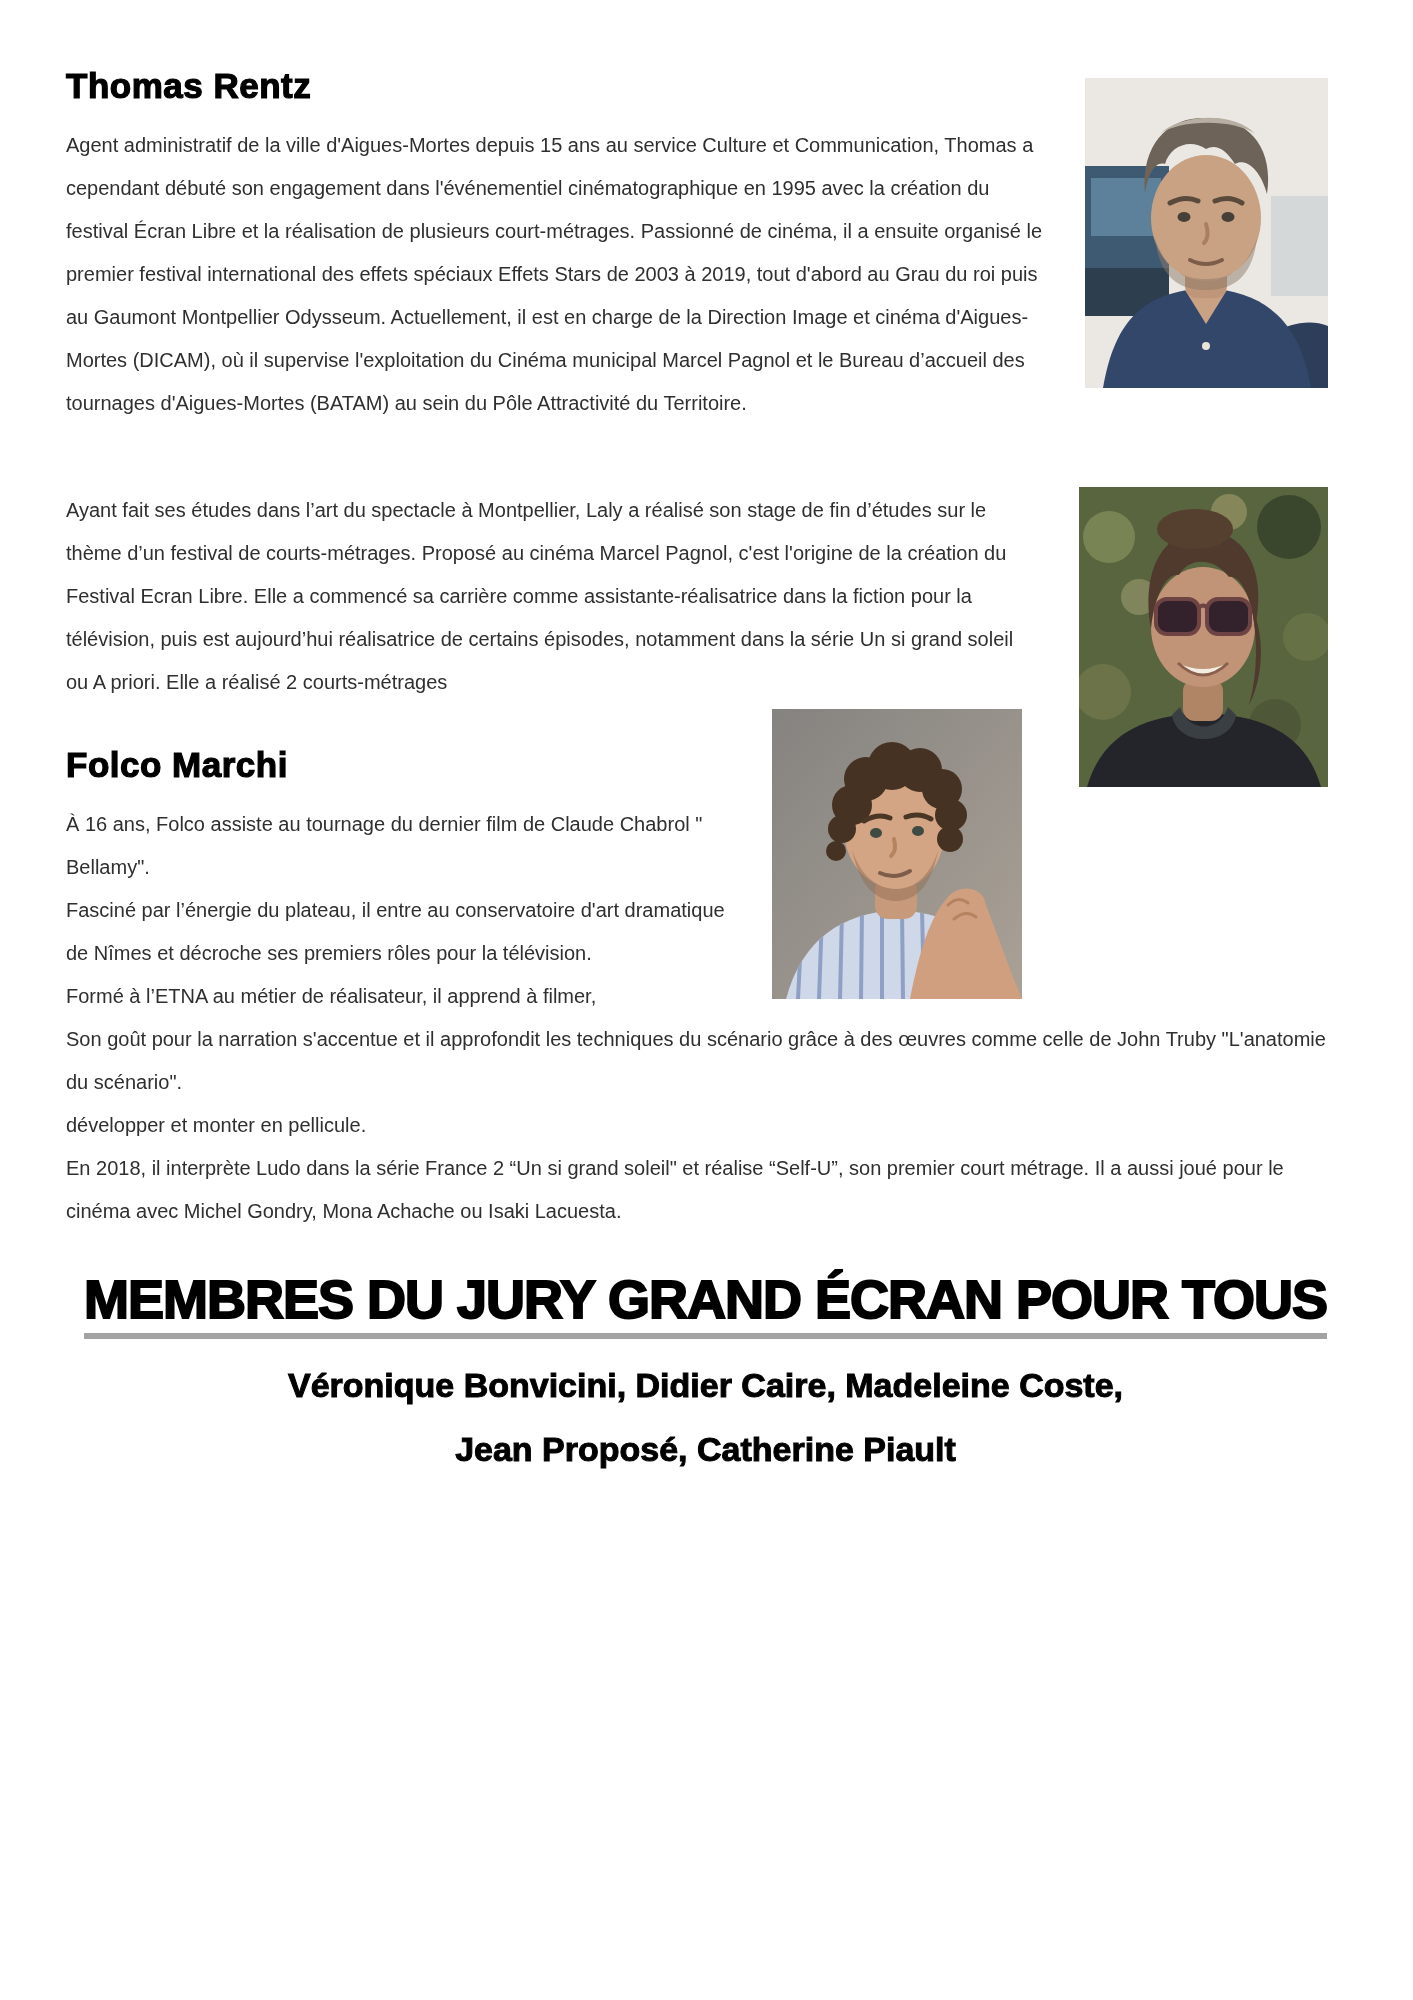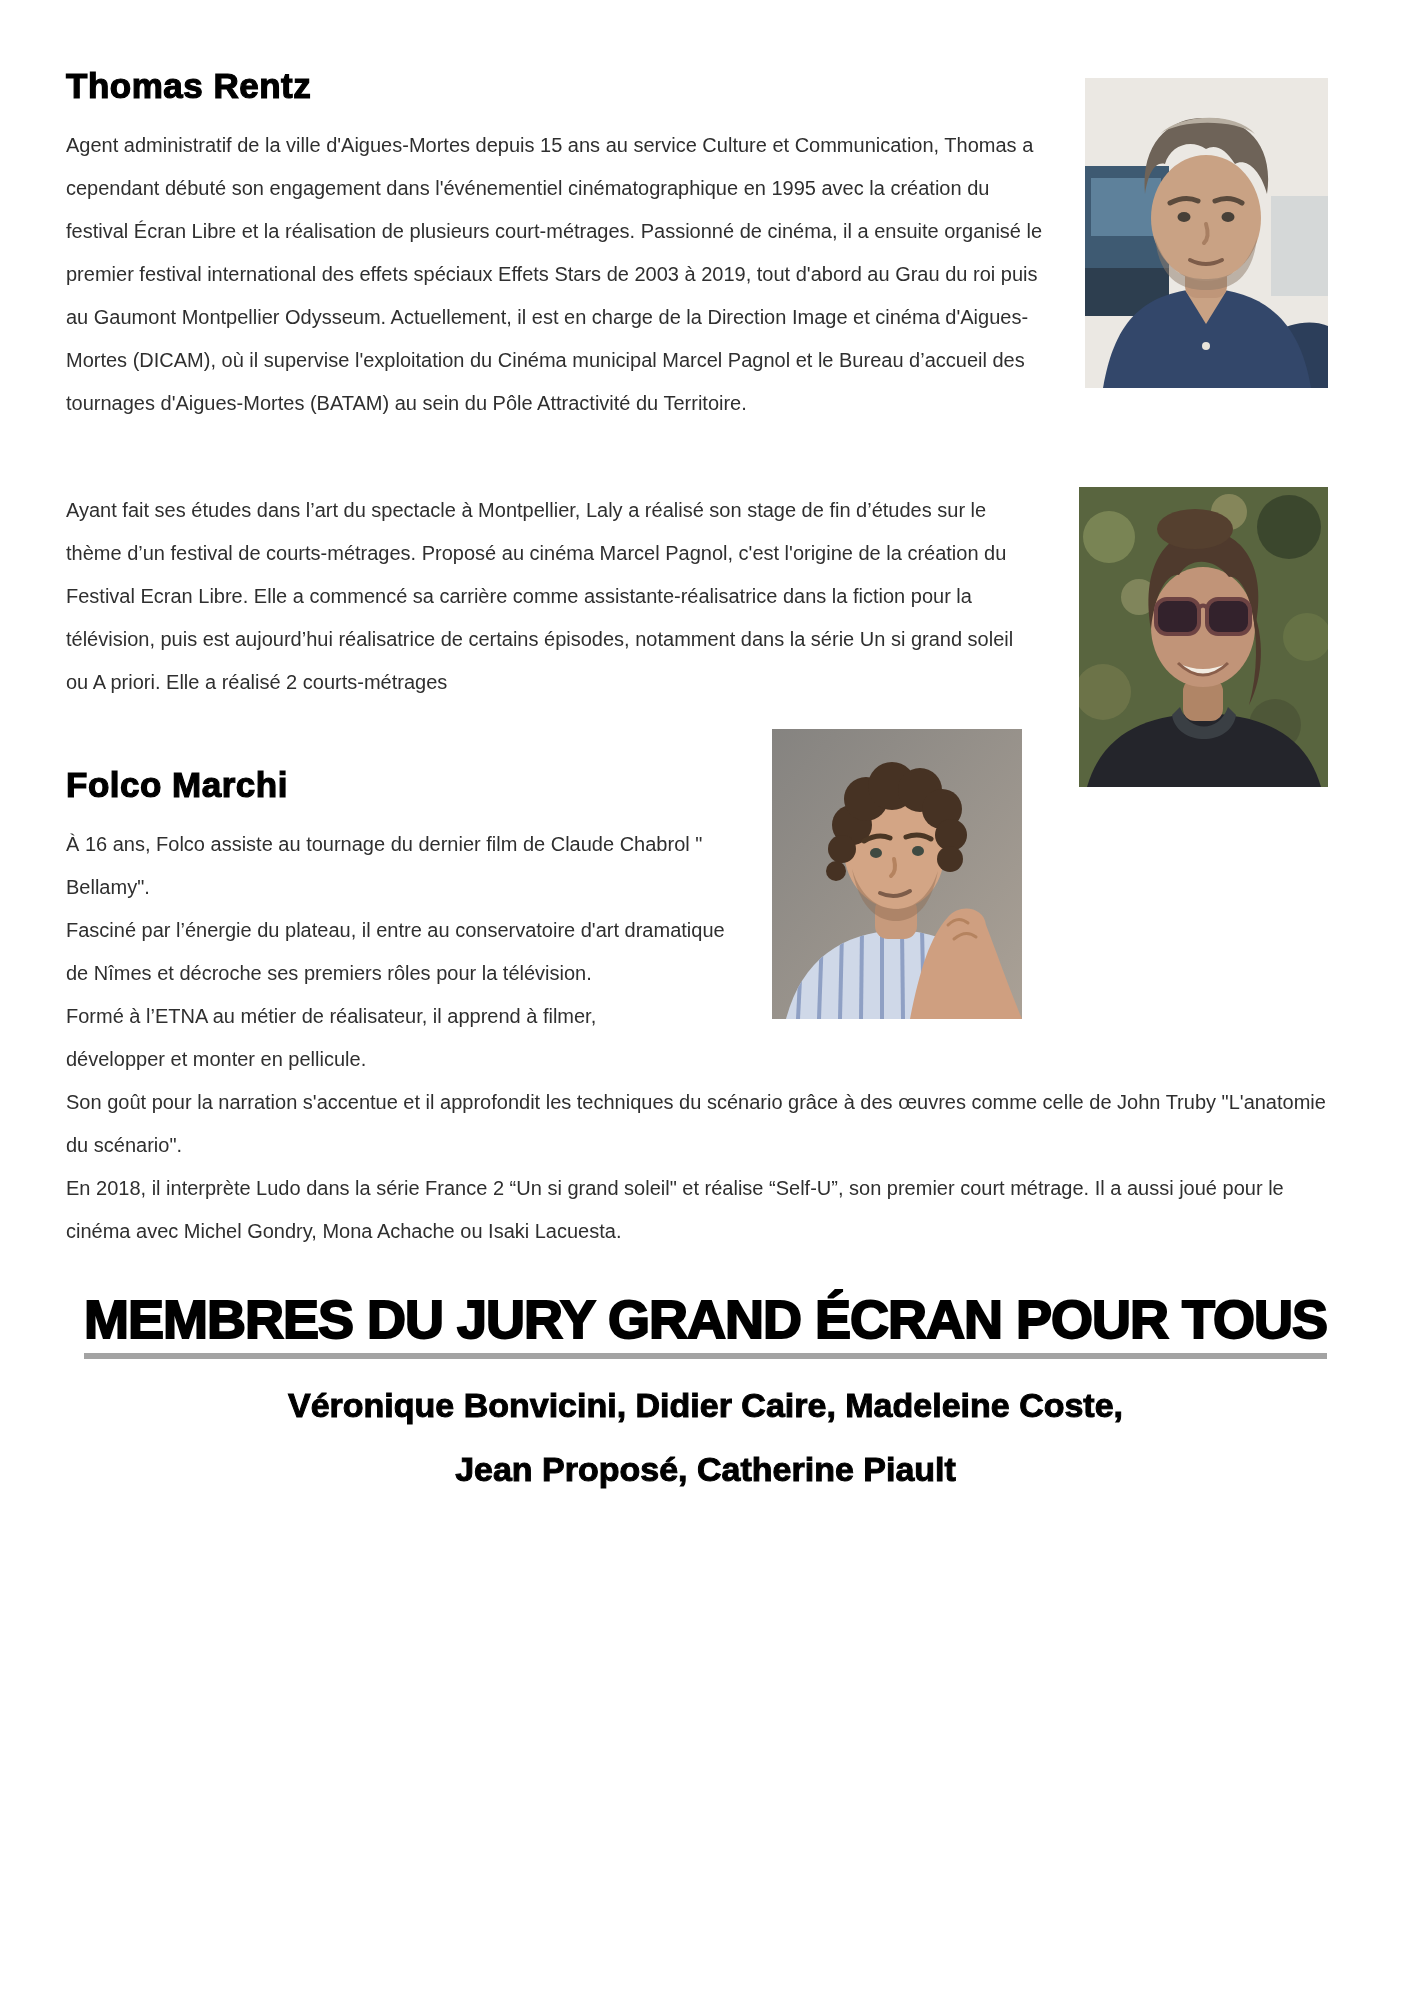--- a/index.html
+++ b/index.html
@@ -17,21 +17,21 @@
   }
   .bio p{font-size:20px;line-height:43px;margin:0;}
   .photo{
     float:right;margin:0 17px 16px 40px;
     display:block;
   }
   .photo svg{display:block;}
   #section-thomas .photo{margin-top:14px;}
   #section-laly{margin-top:64px;}
   #section-laly .photo{margin-top:-2px;}
-  #section-folco{margin-top:59px;}
+  #section-folco{margin-top:39px;}
   #section-folco .photo{margin-top:-34px;}
   .footer{clear:both;margin-top:36px;text-align:center;}
   .footer-title{
     display:inline-block;
     font-size:54px;line-height:60px;font-weight:900;color:#000;
     -webkit-text-stroke:2px #000;letter-spacing:-1px;
     border-bottom:6px solid #a3a3a3;padding-bottom:4px;
   }
   .footer-names{margin-top:20px;}
   .footer-names p{
@@ -154,22 +154,22 @@
         <path d="M108,164 q15,7 30,-2" stroke="#7d5c49" stroke-width="4" fill="none" stroke-linecap="round"></path>
         <path d="M138,290 C148,240 158,208 176,188 C188,174 212,178 214,196 C224,222 236,256 250,290 Z" fill="#cf9f80"></path>
         <path d="M176,196 q10,-10 20,-2 M182,210 q12,-10 22,-2" stroke="#b5835f" stroke-width="3" fill="none" stroke-linecap="round"></path>
       </svg>
     </span>
     <h2>Folco Marchi</h2>
     <div class="bio">
         <p>À 16 ans, Folco assiste au tournage du dernier film de Claude Chabrol " Bellamy".</p>
         <p>Fasciné par l’énergie du plateau, il entre au conservatoire d'art dramatique de Nîmes et décroche ses premiers rôles pour la télévision.</p>
         <p>Formé à l’ETNA au métier de réalisateur, il apprend à filmer,</p>
+        <p>Son goût pour la narration s'accentue et il approfondit les techniques du scénario grâce à des œuvres comme celle de John Truby "L'anatomie du scénario".</p>
         <p>développer et monter en pellicule.</p>
-        <p>Son goût pour la narration s'accentue et il approfondit les techniques du scénario grâce à des œuvres comme celle de John Truby "L'anatomie du scénario".</p>
         <p>En 2018, il interprète Ludo dans la série France 2 “Un si grand soleil" et réalise “Self-U”, son premier court métrage. Il a aussi joué pour le cinéma avec Michel Gondry, Mona Achache ou Isaki Lacuesta.</p>
       </div>
   </section>
 
   <div class="footer">
     <span class="footer-title">MEMBRES DU JURY GRAND ÉCRAN POUR TOUS</span>
     <div class="footer-names">
       <p>Véronique Bonvicini, Didier Caire, Madeleine Coste,</p>
       <p>Jean Proposé, Catherine Piault</p>
     </div>

